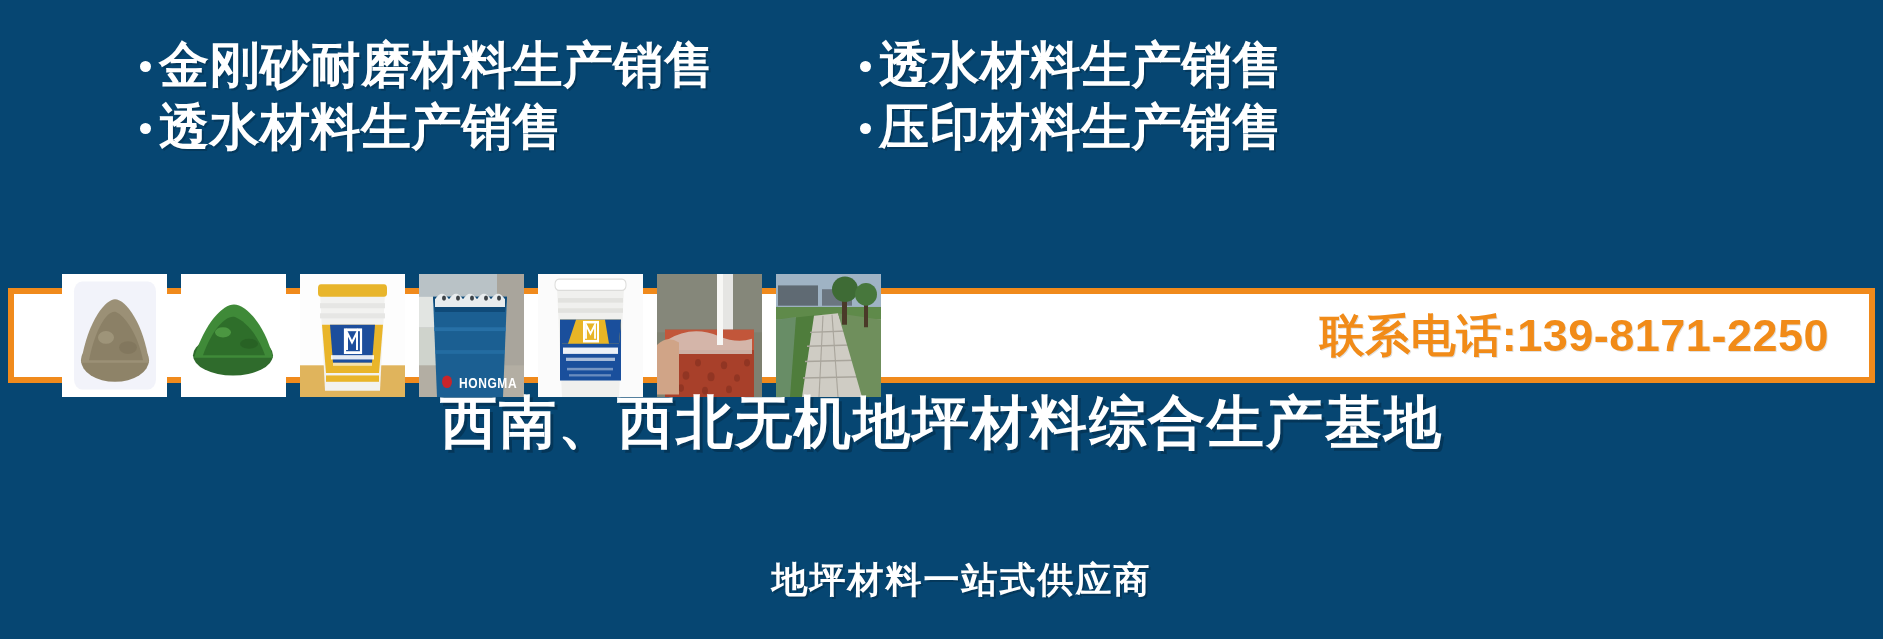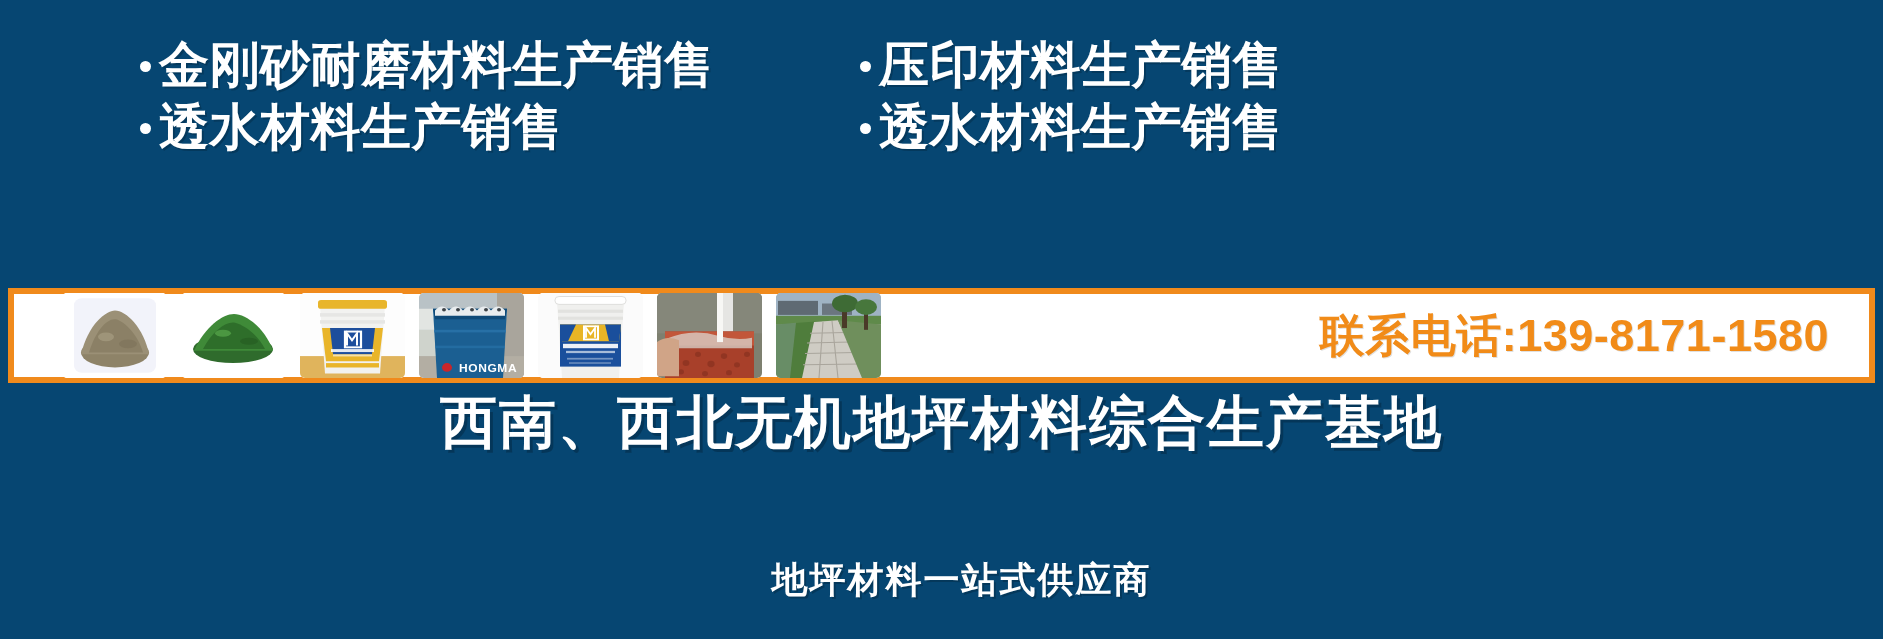--- a/index.html
+++ b/index.html
@@ -67,22 +67,22 @@
     align-items:center;
   }
   .thumbs{
     display:flex;
     align-items:center;
     gap:14px;
     margin-left:48px;
     height:100%;
   }
   .thumb{
-    width:105px;height:85px;
-    border-radius:5px;
+    width:105px;height:123px;
+    border-radius:0;
     overflow:hidden;
     position:relative;
     flex:0 0 auto;
     background:#ffffff;
   }
   .thumb svg{display:block;width:100%;height:100%;}
 
   .phone{
     margin-left:auto;
     margin-right:40px;
@@ -135,25 +135,25 @@
       </div>
       <div class="bullet-row">
         <span class="dot"></span>
         <span class="bullet-text">透水材料生产销售</span>
       </div>
     </div>
 
     <div class="col col-right">
       <div class="bullet-row">
         <span class="dot"></span>
-        <span class="bullet-text">压印材料生产销售</span>
+        <span class="bullet-text">透水材料生产销售</span>
       </div>
       <div class="bullet-row">
         <span class="dot"></span>
-        <span class="bullet-text">透水材料生产销售</span>
+        <span class="bullet-text">压印材料生产销售</span>
       </div>
     </div>
 
   </div>
 
   <div class="panel">
 
     <div class="thumbs">
 
       <div class="thumb">
@@ -287,20 +287,20 @@
           <rect x="66" y="10" width="5" height="30" fill="#4a3a28"></rect>
           <ellipse cx="69" cy="12" rx="13" ry="10" fill="#3e6b35"></ellipse>
           <rect x="88" y="16" width="4" height="26" fill="#4a3a28"></rect>
           <ellipse cx="90" cy="16" rx="11" ry="9" fill="#47773c"></ellipse>
           <path d="M0 36 L20 34 L14 97 L0 97 Z" fill="#7d9b88" opacity=".55"></path>
         </svg>
       </div>
 
     </div>
 
-    <div class="phone">联系电话:139-8171-1580</div>
+    <div class="phone">联系电话:139-8171-2250</div>
 
   </div>
 
   <div class="headline">西南、西北无机地坪材料综合生产基地</div>
   <div class="tagline">地坪材料一站式供应商</div>
 
 </div>
 
 </body></html>

